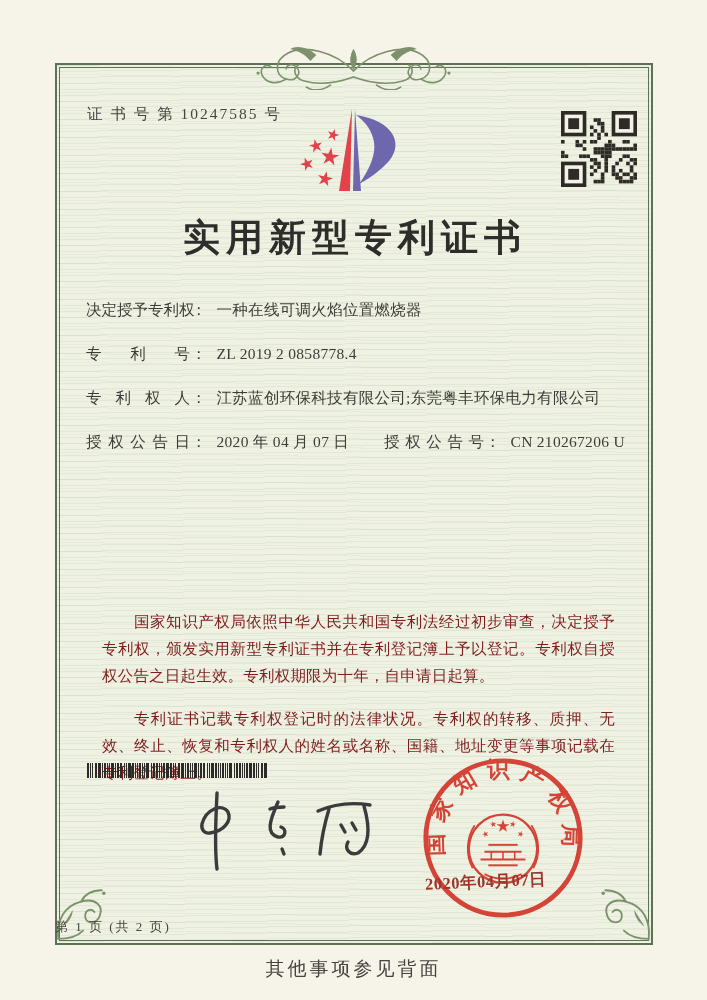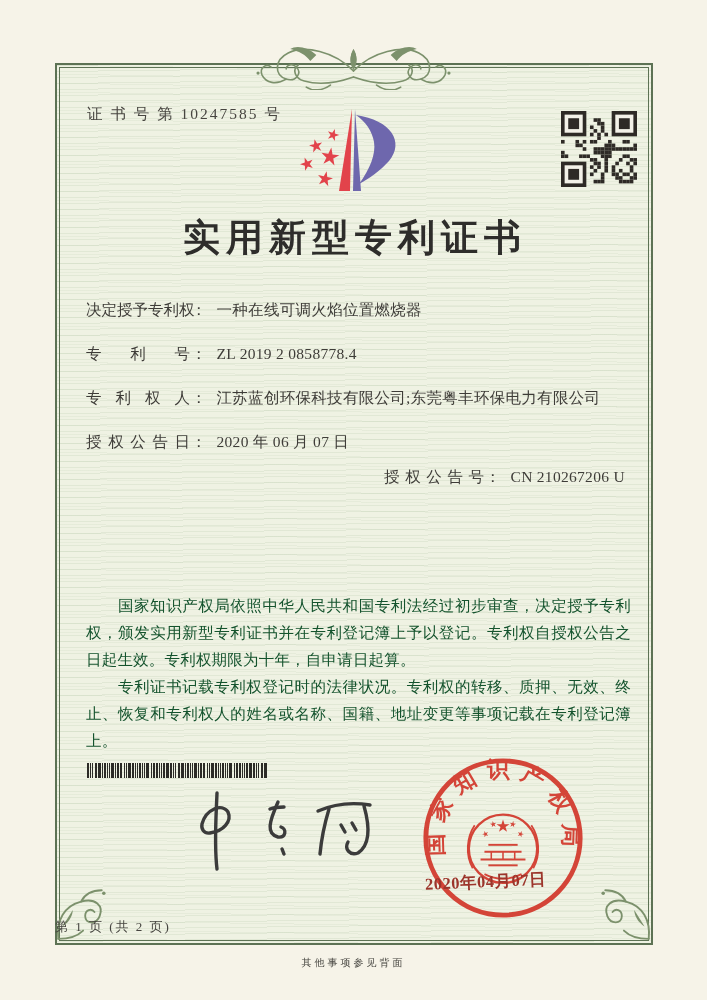--- a/index.html
+++ b/index.html
@@ -26,36 +26,36 @@
   .qr{position:absolute;left:561px;top:111px;width:76px;height:76px;}
   .title{
     position:absolute;left:55px;top:213px;width:600px;text-align:center;
     font-size:37px;font-weight:600;letter-spacing:6px;color:#2e2d2b;
   }
   .fields{position:absolute;left:86px;top:298px;width:546px;font-size:15.5px;color:#3e3c38;}
   .frow{position:relative;line-height:23px;margin-bottom:21px;white-space:nowrap;}
   .flabel{display:inline-block;width:104px;text-align:justify;text-align-last:justify;vertical-align:baseline;}
   .fcolon{display:inline-block;margin:0 10px 0 1px;}
   .fvalue{letter-spacing:0.3px;}
-  .grant2{position:absolute;left:298px;top:0;margin-top:35px;}
+  .grant2{position:absolute;left:298px;top:0;}
   .glabel{display:inline-block;width:100px;text-align:justify;text-align-last:justify;}
   .paras{position:absolute;left:86px;top:592px;width:545px;}
-  .paras p{margin:0;font-size:15.5px;line-height:27px;text-indent:32px;text-align:justify;letter-spacing:0.2px;color:#14532d;}
+  .paras p{margin:16px;font-size:15.5px;line-height:27px;text-indent:32px;text-align:justify;letter-spacing:0.2px;color:#7f1d1d;}
   .barcode{position:absolute;left:87px;top:763px;width:184px;height:15px;display:flex;align-items:stretch;}
   .barcode span{display:block;background:#2c2b27;height:100%;flex:none;}
   .signer{position:absolute;left:88px;top:811px;font-size:15.5px;line-height:32px;color:#3a3936;letter-spacing:2px;}
   .sig{position:absolute;left:192px;top:779px;width:205px;height:98px;}
   .seal{position:absolute;left:420px;top:755px;width:166px;height:166px;opacity:0.93;}
   .seal-date{
     position:absolute;left:425px;top:870px;width:175px;
     font-size:16.5px;font-weight:bold;letter-spacing:0.5px;color:#9c352b;
     transform:rotate(-2.5deg);white-space:nowrap;
   }
   .page-num{position:absolute;left:55px;top:918px;width:600px;text-align:left;font-size:13px;letter-spacing:2px;color:#45443f;}
-  .back-note{position:absolute;left:0;top:956px;width:707px;text-align:center;font-size:10px;letter-spacing:3px;color:#45443f;}
+  .back-note{position:absolute;left:0;top:956px;width:707px;text-align:center;font-size:19px;letter-spacing:3px;color:#45443f;}
 </style>
 </head>
 <body>
 
 <div class="page">
 
   <div class="frame"></div>
 
   <svg class="orn" style="left:246px;top:36px;width:215px;height:54px;" viewBox="0 0 214 52">
     <g id="tf" stroke="#7c916c" fill="none" stroke-width="1.6" stroke-linecap="round">
@@ -217,21 +217,21 @@
     <div class="frow">
       <span class="flabel">决定授予专利权</span><span class="fcolon">：</span><span class="fvalue">一种在线可调火焰位置燃烧器</span>
     </div>
     <div class="frow">
       <span class="flabel">专利号</span><span class="fcolon">：</span><span class="fvalue">ZL 2019 2 0858778.4</span>
     </div>
     <div class="frow">
       <span class="flabel">专利权人</span><span class="fcolon">：</span><span class="fvalue">江苏蓝创环保科技有限公司;东莞粤丰环保电力有限公司</span>
     </div>
     <div class="frow">
-      <span class="flabel">授权公告日</span><span class="fcolon">：</span><span class="fvalue">2020 年 06 月 07 日</span>
+      <span class="flabel">授权公告日</span><span class="fcolon">：</span><span class="fvalue">2020 年 04 月 07 日</span>
       <span class="grant2">
         <span class="glabel">授权公告号</span><span class="fcolon">：</span><span class="fvalue">CN 210267206 U</span>
       </span>
     </div>
   </div>
 
   <div class="paras">
     <p>国家知识产权局依照中华人民共和国专利法经过初步审查，决定授予专利权，颁发实用新型专利证书并在专利登记簿上予以登记。专利权自授权公告之日起生效。专利权期限为十年，自申请日起算。</p>
     <p>专利证书记载专利权登记时的法律状况。专利权的转移、质押、无效、终止、恢复和专利权人的姓名或名称、国籍、地址变更等事项记载在专利登记簿上。</p>
   </div>

